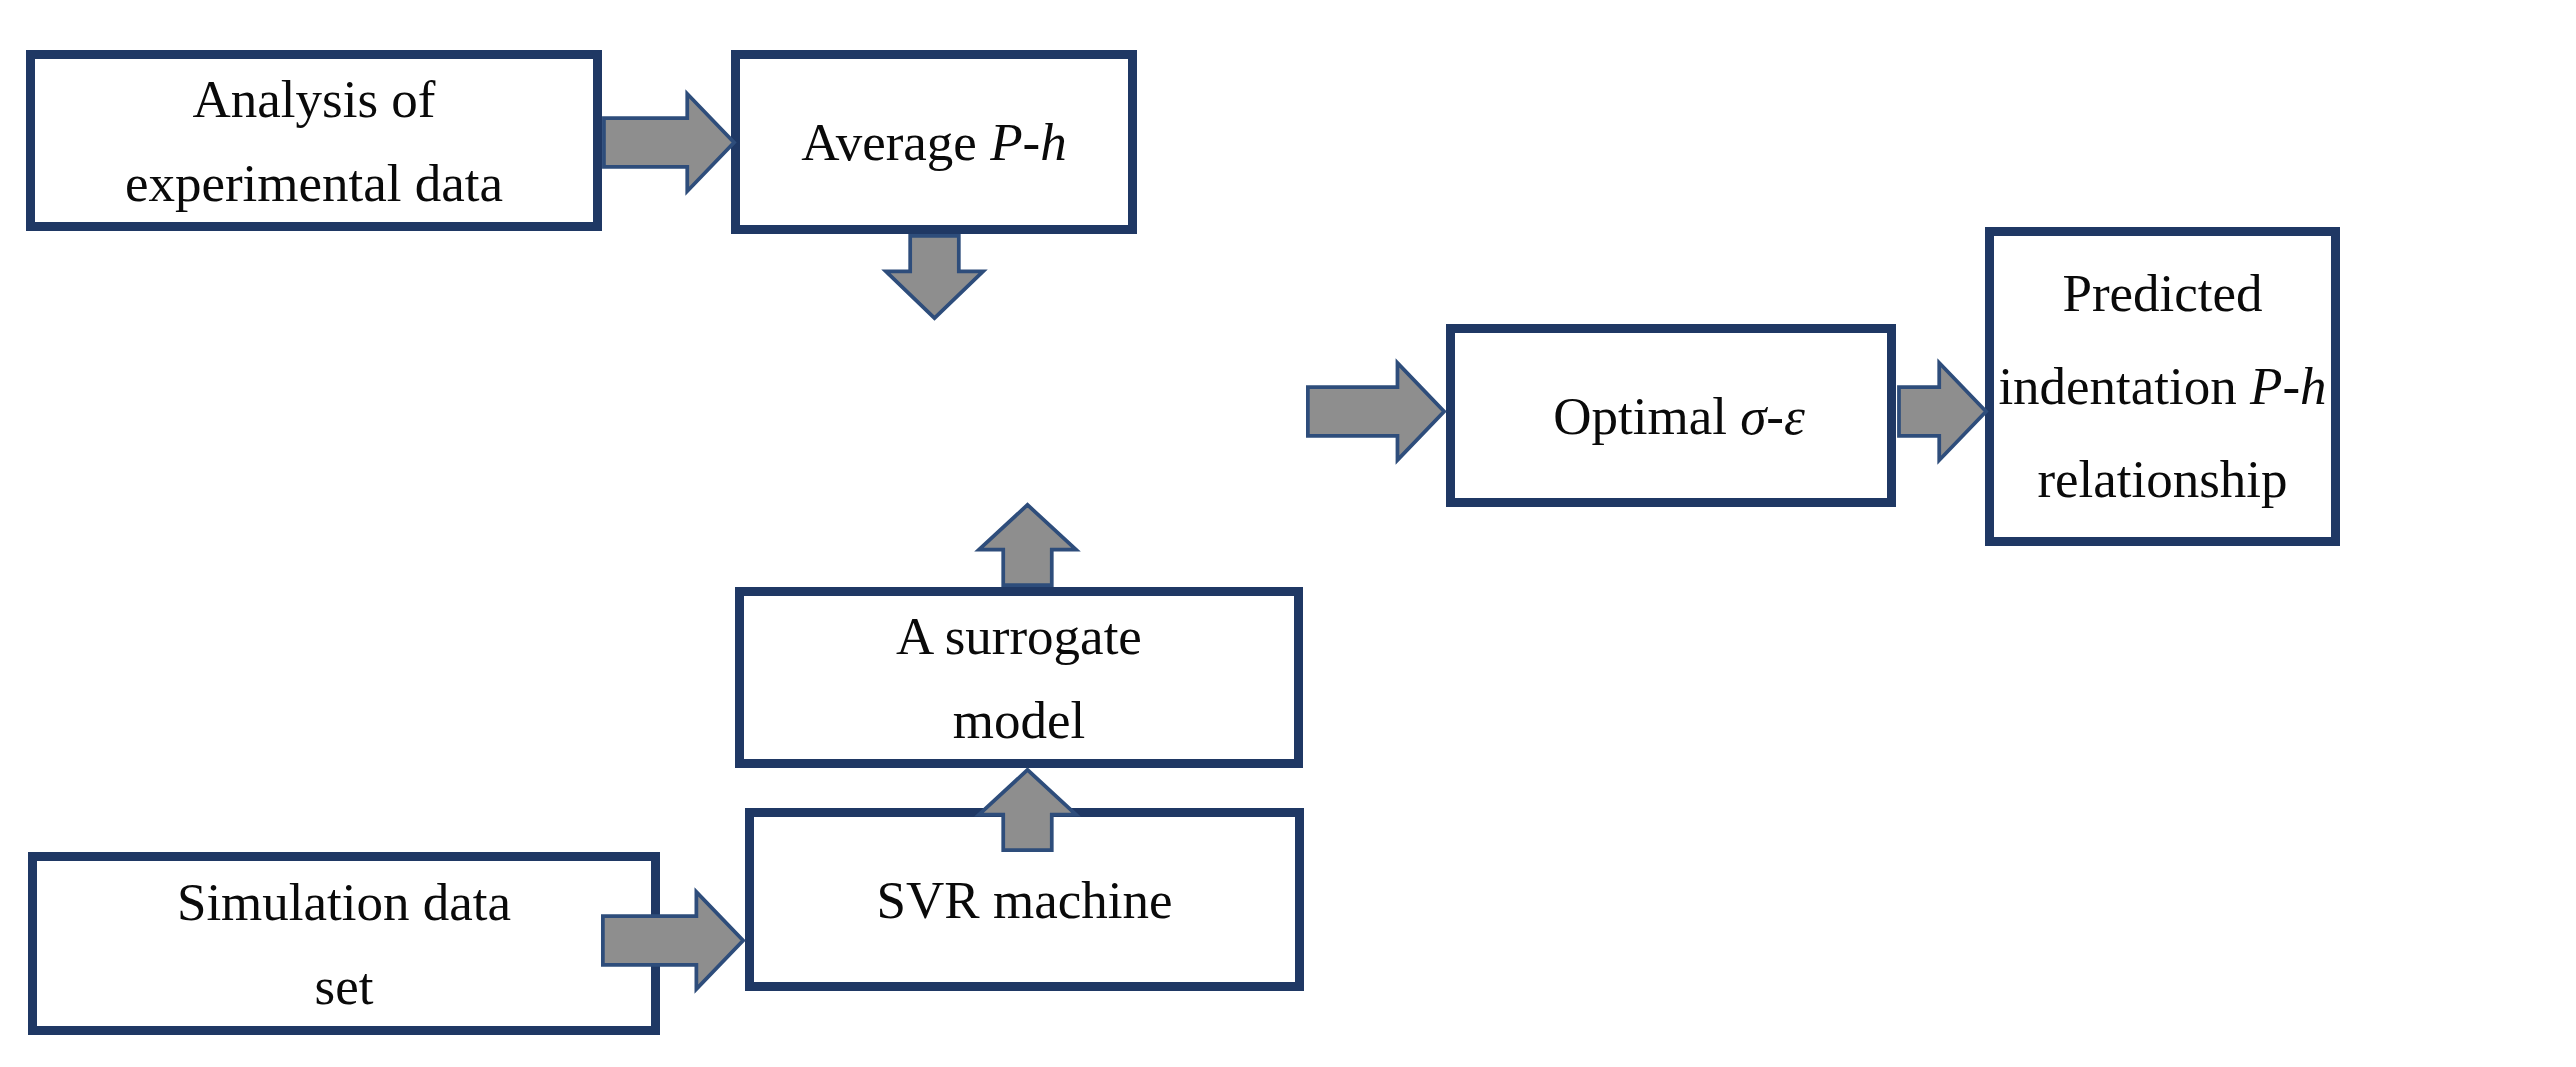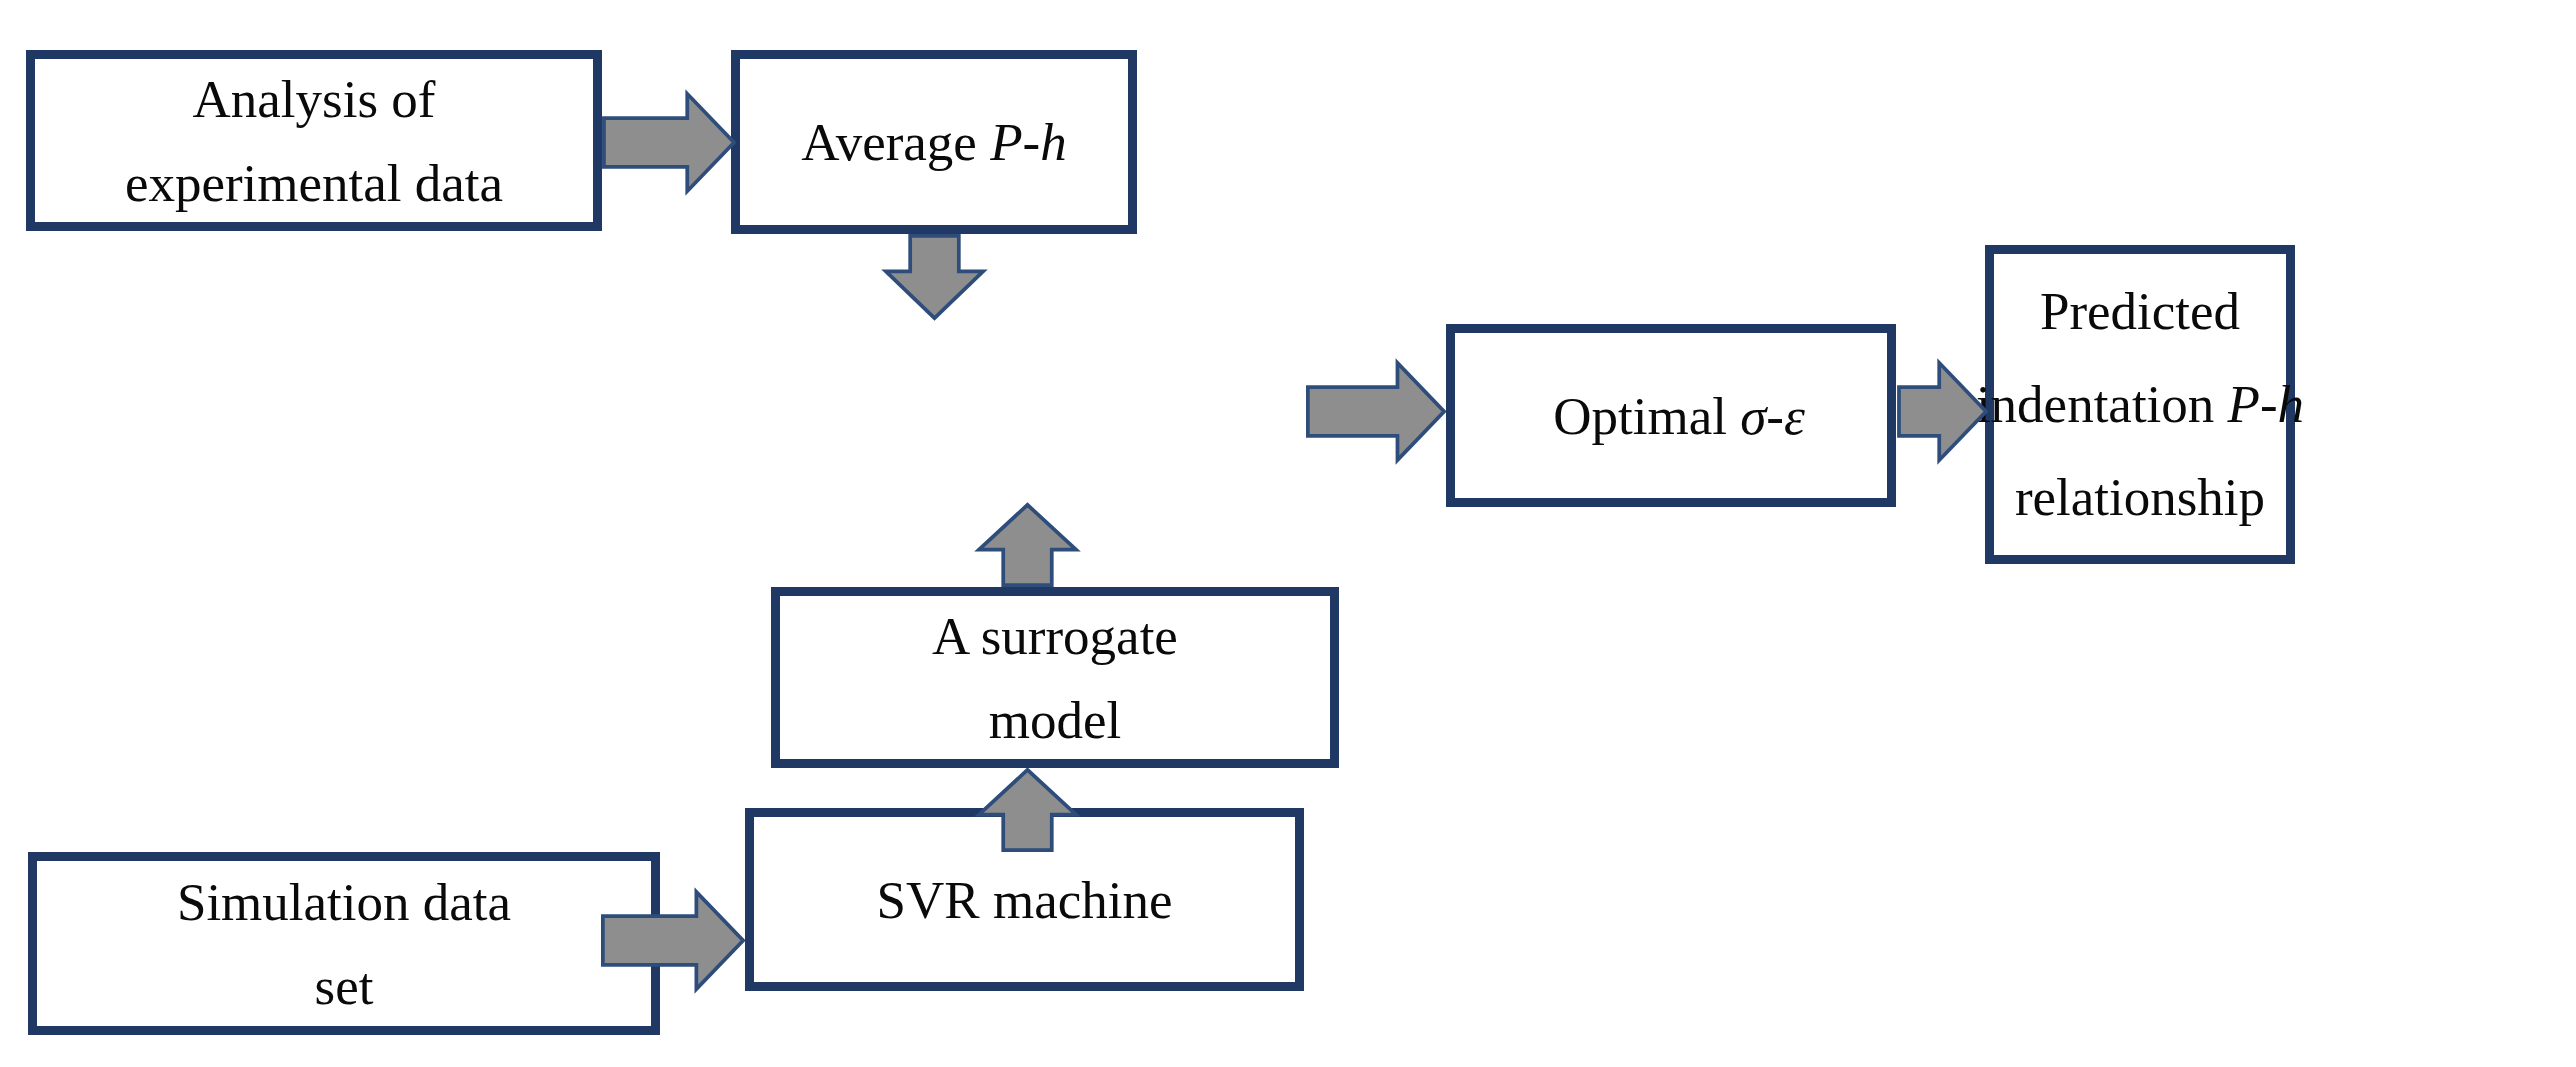--- a/index.html
+++ b/index.html
@@ -34,25 +34,25 @@
   .arrow polygon {
     fill: var(--arrow-fill, #8e8e8e);
     stroke: var(--arrow-outline, #2e4d7b);
     stroke-width: 4;
     stroke-linejoin: miter;
   }
   
   #node-analysis   { left: 26px;   top: 50px;  width: 576px; height: 181px; justify-content: center; }
   #node-average    { left: 731px;  top: 50px;  width: 406px; height: 184px; }
   #node-pso        { left: 729px;  top: 320px; width: 577px; height: 183px; }
-  #node-surrogate  { left: 735px;  top: 587px; width: 568px; height: 181px; margin-left: 36px; }
+  #node-surrogate  { left: 735px;  top: 587px; width: 568px; height: 181px; }
   #node-svr        { left: 745px;  top: 808px; width: 559px; height: 183px; font-family: Liberation Serif, serif; }
   #node-simulation { left: 28px;   top: 852px; width: 632px; height: 183px; }
   #node-optimal    { left: 1446px; top: 324px; width: 450px; height: 183px; padding-left: 16px; }
-  #node-predicted  { left: 1985px; top: 245px; width: 310px; height: 319px; line-height: 93px; }
+  #node-predicted  { left: 1985px; top: 227px; width: 355px; height: 319px; line-height: 93px; }
   
   #arrow-analysis-to-average   { left: 602px;  top: 91px;  width: 134px; height: 103px; }
   #arrow-simulation-to-svr     { left: 601px;  top: 889px; width: 144px; height: 103px; }
   #arrow-pso-to-optimal        { left: 1306px; top: 360px; width: 140px; height: 103px; }
   #arrow-optimal-to-predicted  { left: 1897px; top: 360px; width: 91px;  height: 103px; }
   #arrow-average-to-pso        { left: 883px;  top: 234px; width: 103px; height: 86px; }
   #arrow-surrogate-to-pso      { left: 976px; top: 503px; width: 103px; height: 84px; }
   #arrow-svr-to-surrogate      { left: 976px; top: 768px; width: 103px; height: 84px; }
 </style>
 </head>

